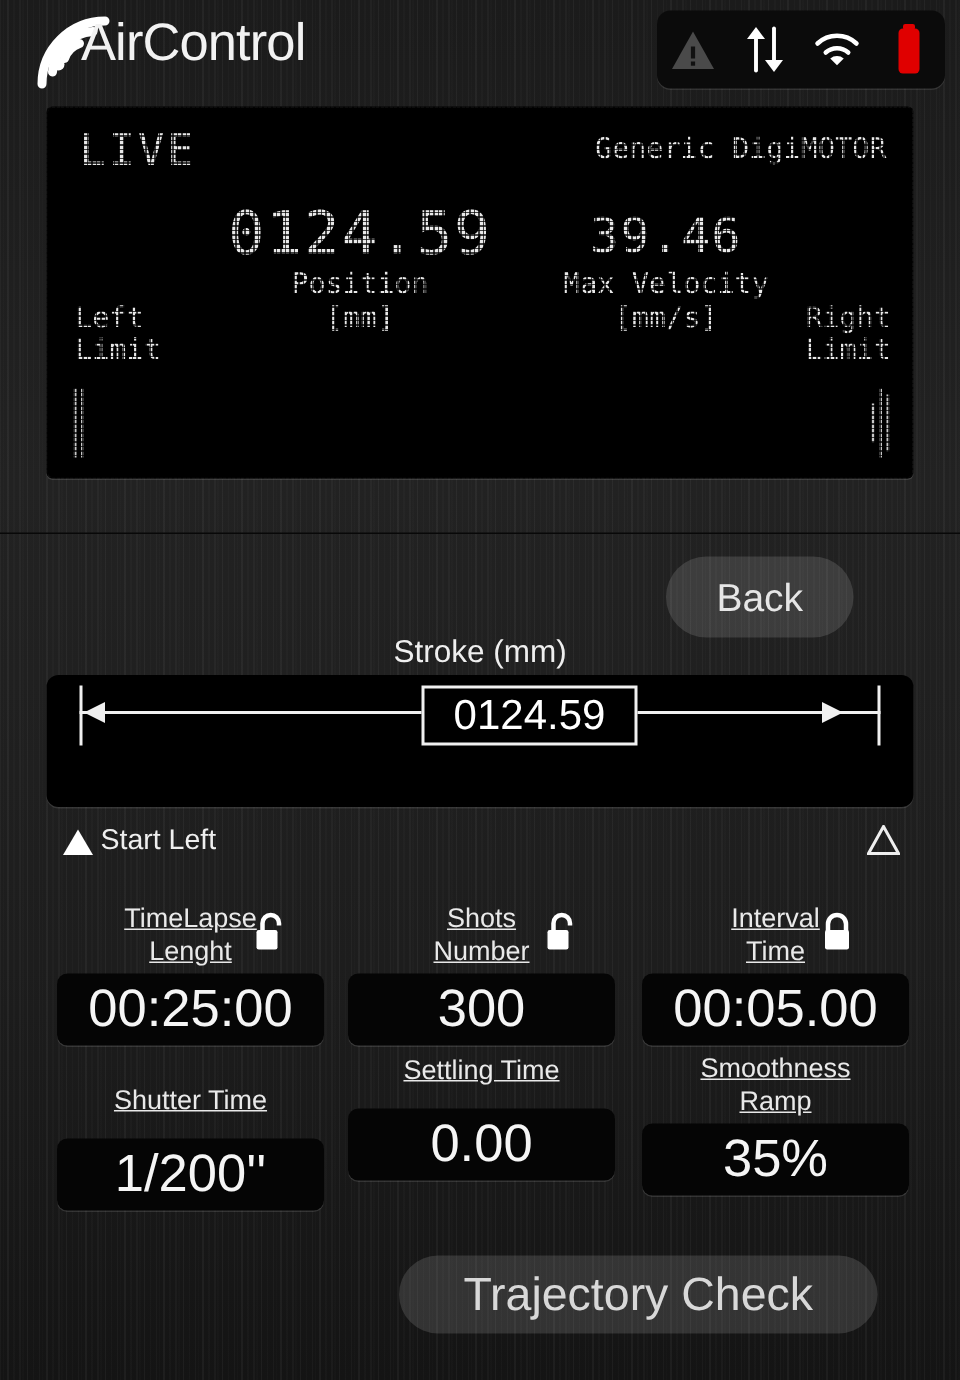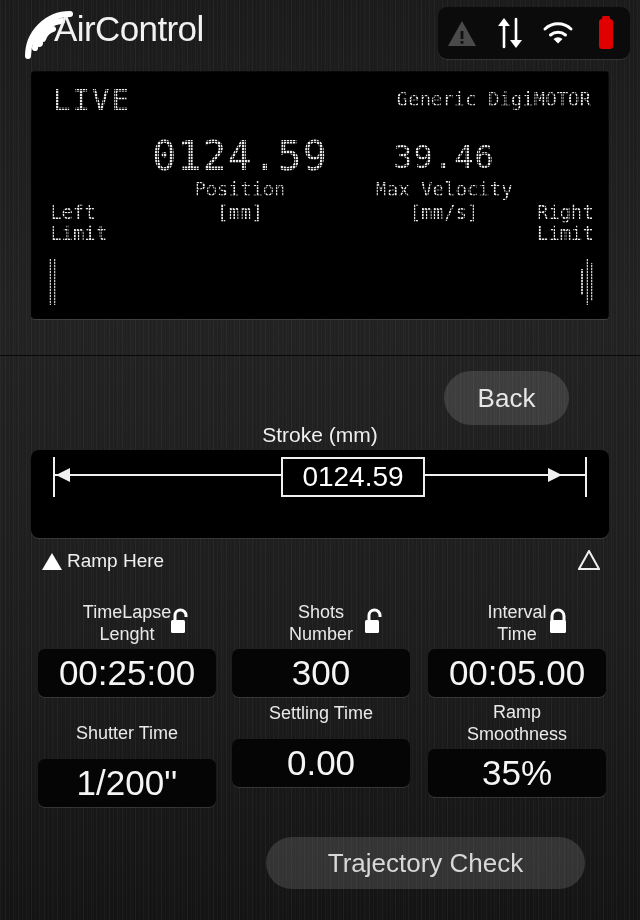--- a/index.html
+++ b/index.html
@@ -345,20 +345,21 @@
   }
   .field-label {
     text-align: center;
     font-size: 18px;
     color: #e9e9e9;
     line-height: 22px;
     height: 44px;
     display: flex;
     flex-direction: column;
     justify-content: flex-end;
+    text-decoration: underline;
   }
   .field-label.one-line { justify-content: center; }
   .field-box {
     margin-top: 4px;
     height: 48px;
     background: #050505;
     border-radius: 7px;
     box-shadow: 0 1px 0 rgba(255,255,255,0.12);
     display: flex;
     align-items: center;
@@ -378,21 +379,21 @@
     position: absolute;
     left: 266px;
     top: 837px;
     width: 319px;
     height: 52px;
     border-radius: 26px;
     background: rgba(255,255,255,0.13);
     display: flex;
     align-items: center;
     justify-content: center;
-    font-size: 26px;
+    font-size: 31px;
     color: #d8d8d8;
   }
 </style>
 </head>
 <body>
 
 <div id="app">
 
   <div class="statusbar">
 
@@ -487,21 +488,21 @@
     <div class="dim-tick l"></div>
     <div class="dim-tick r"></div>
     <div class="dim-line"></div>
     <div class="arrowhead l"></div>
     <div class="arrowhead r"></div>
     <div class="stroke-value-box">0124.59</div>
   </div>
 
   <div class="start-here">
     <span class="tri-filled"></span>
-    <span>Ramp Here</span>
+    <span>Start Left</span>
   </div>
   <svg class="tri-outline" viewBox="0 0 22 20">
     <path d="M11 1 L21 19 L1 19 Z" fill="none" stroke="#efefef" stroke-width="2"></path>
   </svg>
 
   <div class="field" style="left:38px; top:601px;">
     <div class="field-label">
       <div>TimeLapse</div>
       <div>Lenght</div>
     </div>
@@ -545,22 +546,22 @@
 
   <div class="field" style="left:232px; top:691px;">
     <div class="field-label one-line">
       <div>Settling Time</div>
     </div>
     <div class="field-box">0.00</div>
   </div>
 
   <div class="field" style="left:428px; top:701px;">
     <div class="field-label">
+      <div>Smoothness</div>
       <div>Ramp</div>
-      <div>Smoothness</div>
     </div>
     <div class="field-box">35%</div>
   </div>
 
 
   <div class="traj-button">Trajectory Check</div>
 
 </div>
 
 </body></html>

